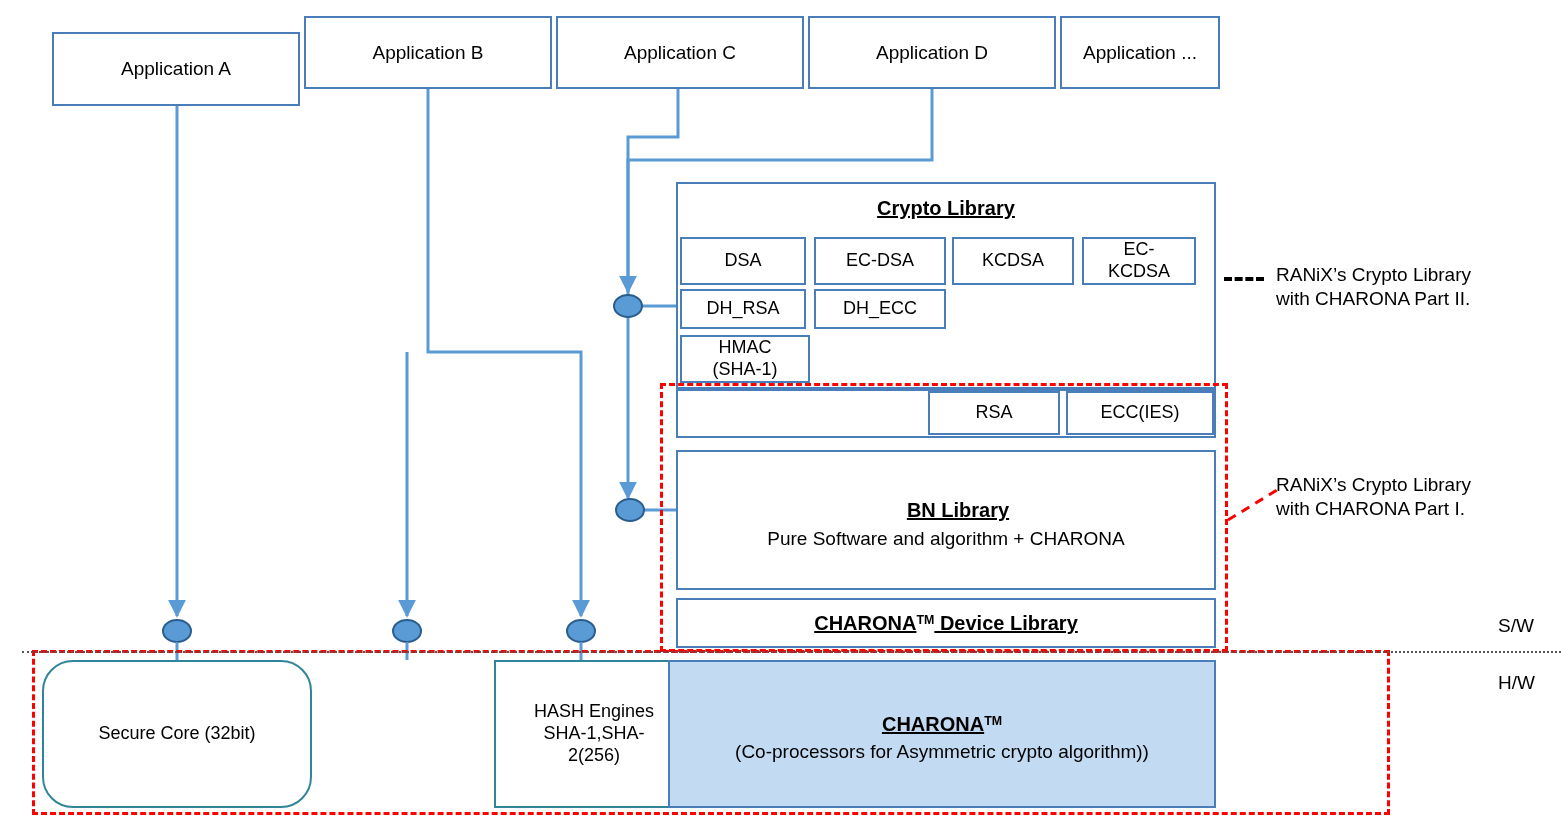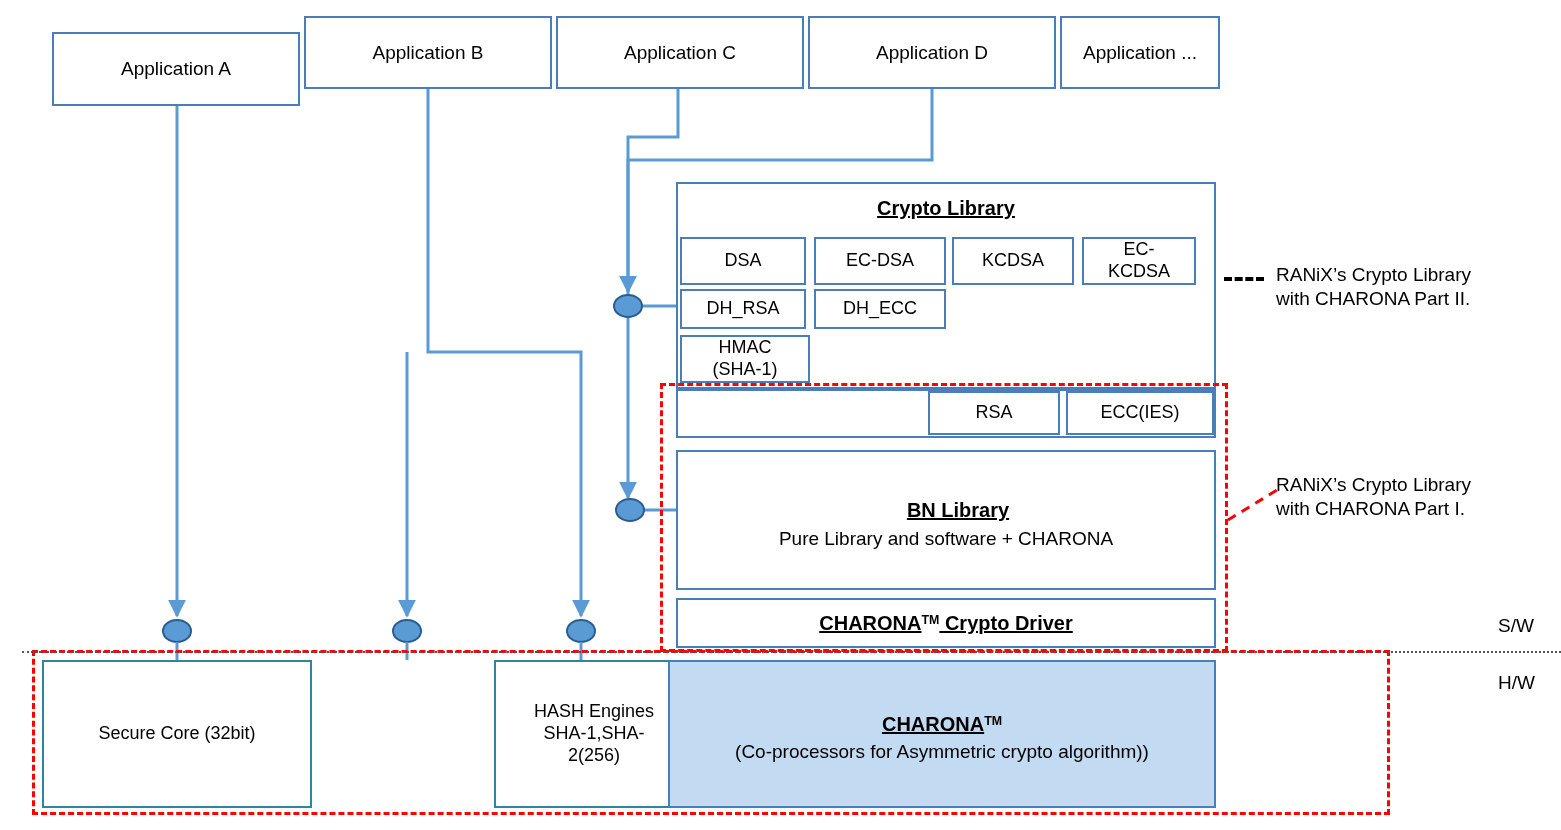--- a/index.html
+++ b/index.html
@@ -199,38 +199,38 @@
   <div class="box b-blue t-item" style="left:928px; top:391px; width:132px; height:44px;">
     <span>RSA</span>
   </div>
   <div class="box b-blue t-item" style="left:1066px; top:391px; width:148px; height:44px;">
     <span>ECC(IES)</span>
   </div>
 
   <div class="box b-blue" style="left:676px; top:450px; width:540px; height:140px; display:block;">
     <div style="margin-top:46px; text-align:center;">
       <div class="hdr" style="font-size:20px; font-weight:bold; text-decoration:underline;padding-left:24px;">BN Library</div>
-      <div class="sub" style="font-size:19px; margin-top:5px;">Pure Library and software + CHARONA</div>
+      <div class="sub" style="font-size:19px; margin-top:5px;">Pure Software and algorithm + CHARONA</div>
     </div>
   </div>
 
   <div class="box b-blue" style="left:676px; top:598px; width:540px; height:50px;">
-    <span style="font-size:20px; font-weight:bold; text-decoration:underline;"><span>CHARONA</span><sup class="tm">TM</sup><span> Crypto Driver</span></span>
+    <span style="font-size:20px; font-weight:bold; text-decoration:underline;"><span>CHARONA</span><sup class="tm">TM</sup><span> Device Library</span></span>
   </div>
 
   <div class="dash-red" style="left:660px; top:383px; width:568px; height:269px;"></div>
 
   <div class="dash-red" style="left:32px; top:650px; width:1358px; height:165px;"></div>
 
   <div class="divider" style="left:22px; top:651px; width:1539px;"></div>
 
   <div class="side-label" style="left:1498px; top:615px;">S/W</div>
   <div class="side-label" style="left:1498px; top:672px;">H/W</div>
 
-  <div class="box b-teal t-hw" style="left:42px; top:660px; width:270px; height:148px;">
+  <div class="box b-teal t-hw" style="left:42px; top:660px; width:270px; height:148px;border-radius:31px;">
     <span style="white-space:pre-line;">Secure Core (32bit)</span>
   </div>
   <div class="box b-teal t-hw" style="left:494px; top:660px; width:200px; height:148px;">
     <span style="white-space:pre-line;">HASH Engines
 SHA-1,SHA-
 2(256)</span>
   </div>
 
   <div class="box b-blue fill-charona" style="left:668px; top:660px; width:548px; height:148px; display:block;">
     <div style="margin-top:50px; text-align:center;">

